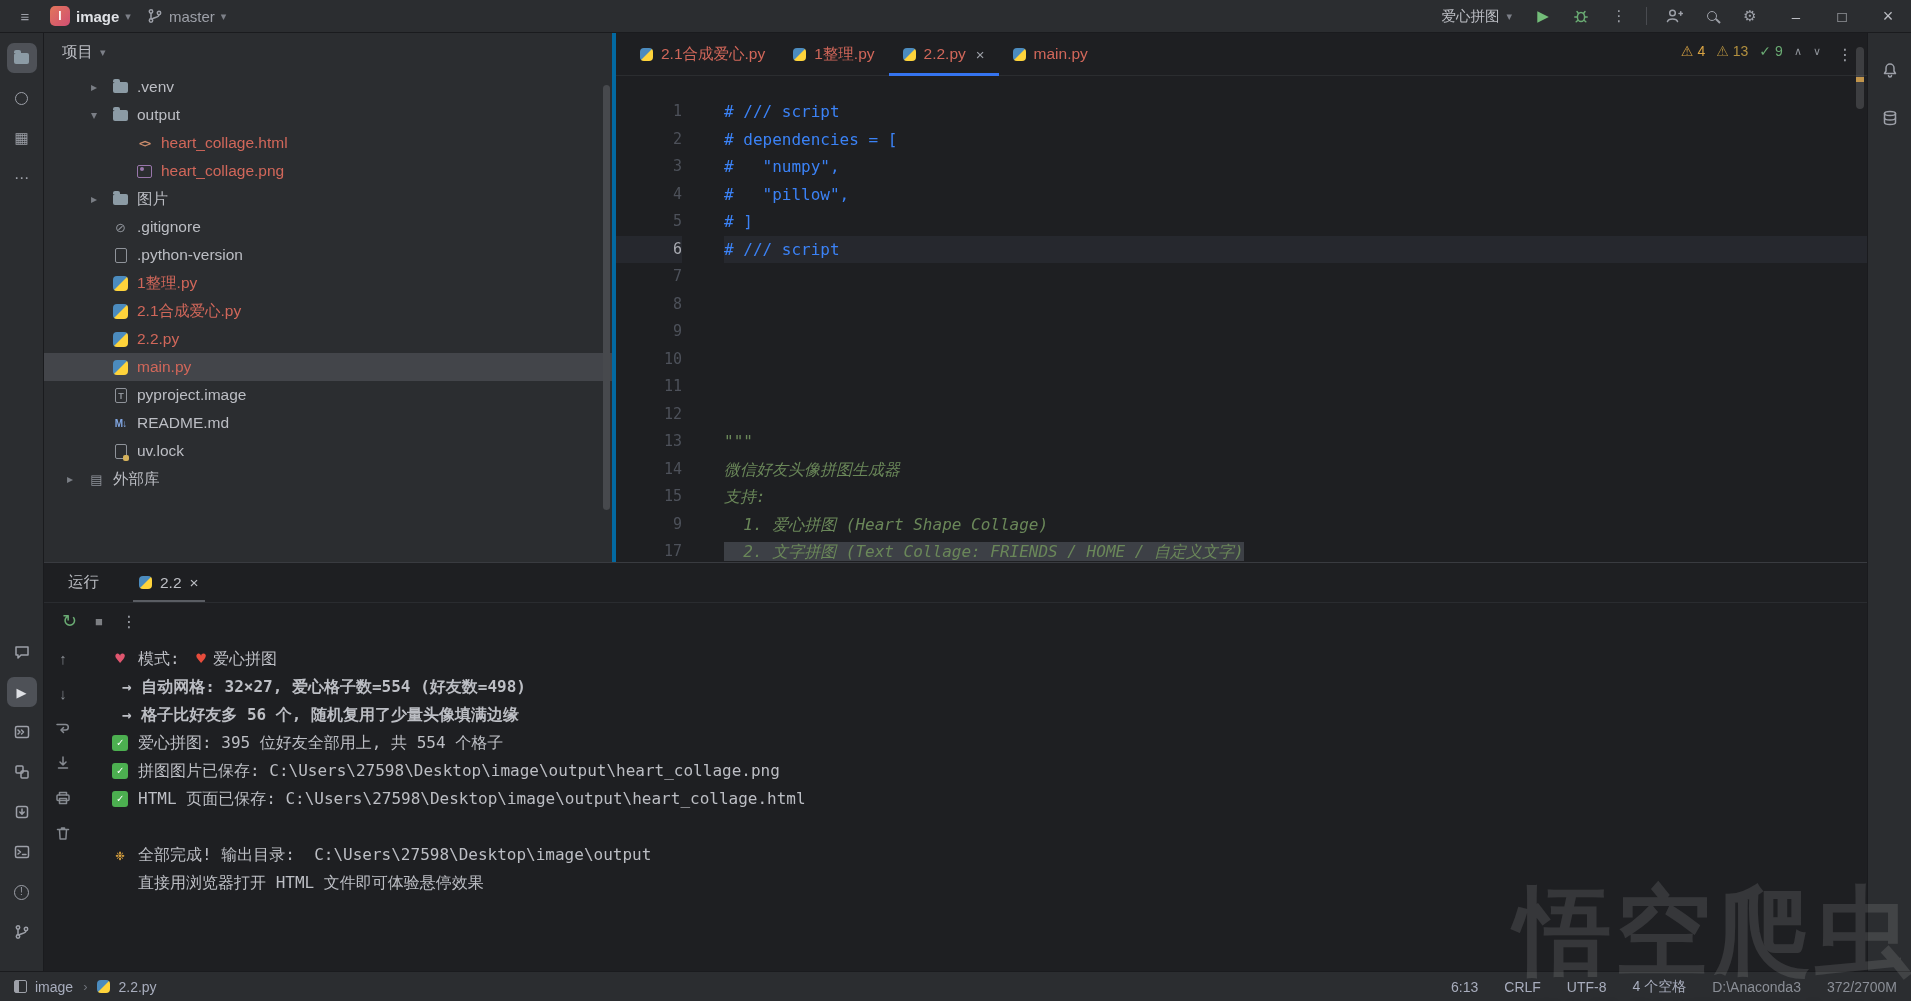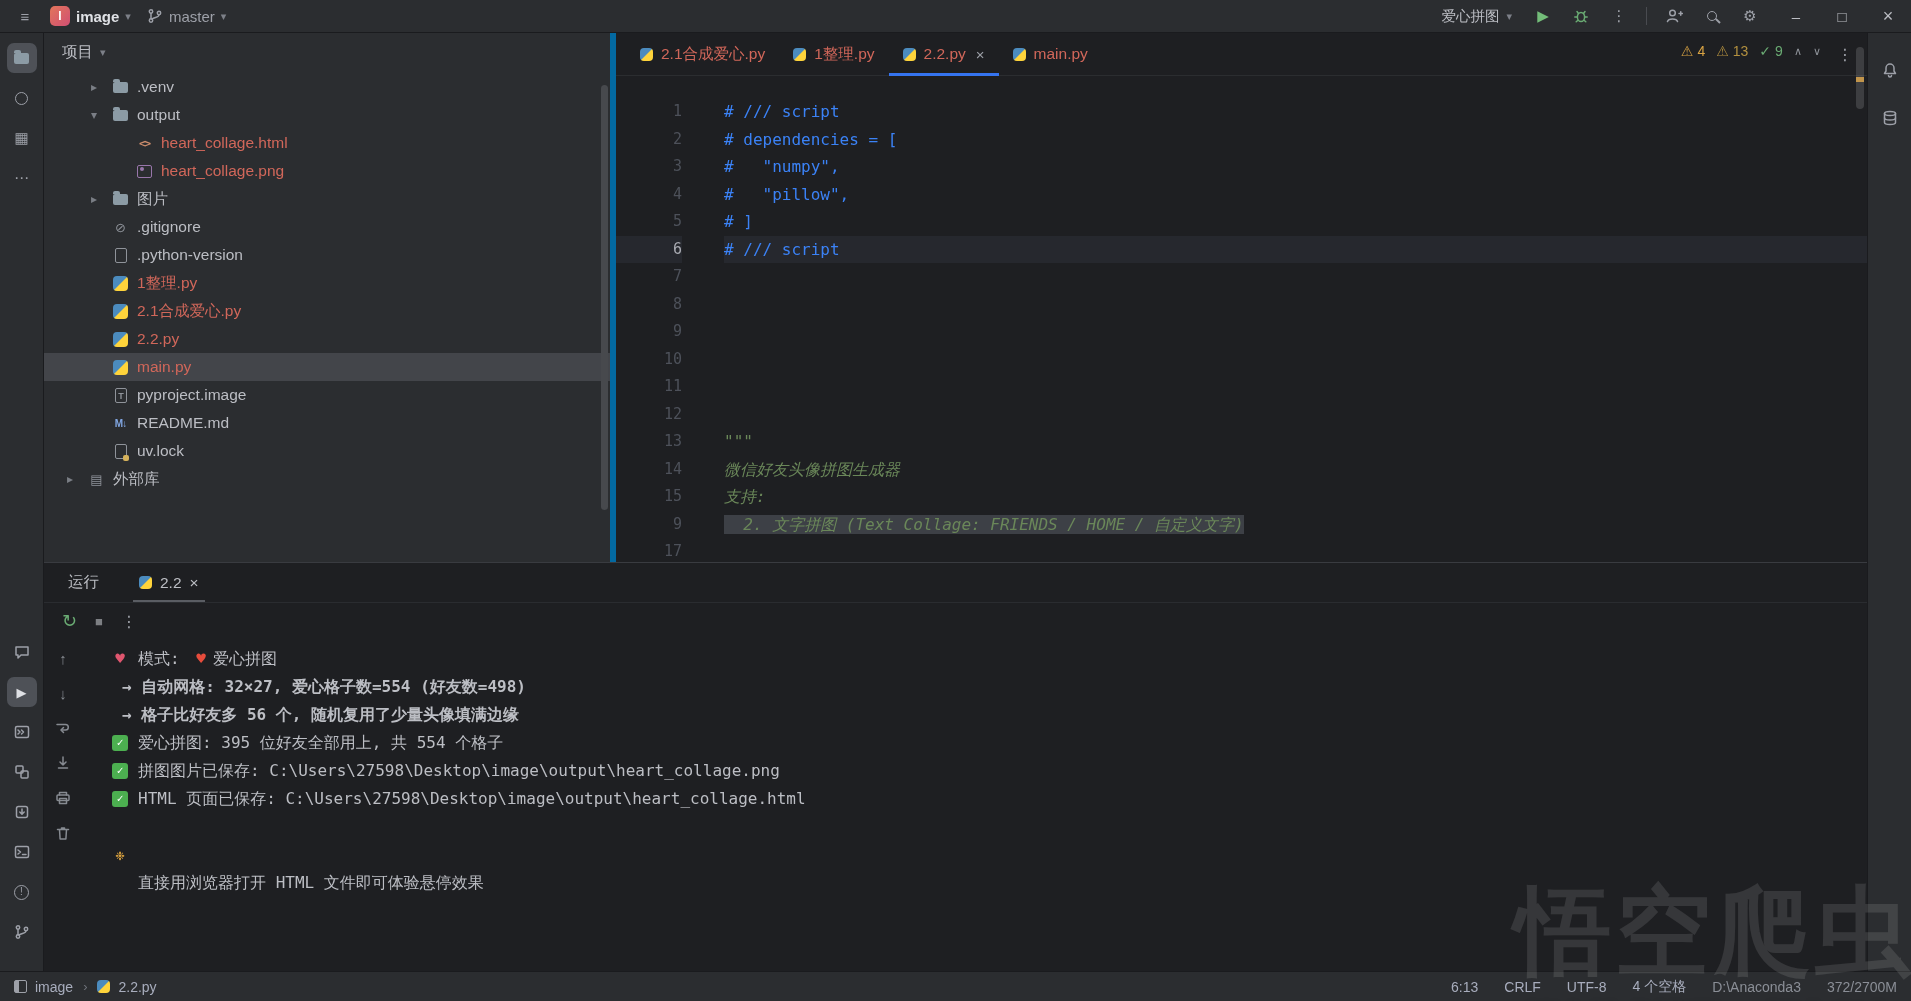--- a/index.html
+++ b/index.html
@@ -27,21 +27,21 @@
   .left-strip{flex:0 0 44px;background:#2b2d30;border-right:1px solid #1a1b1e;display:flex;flex-direction:column;align-items:center;padding-top:10px;gap:10px;}
   .strip-btn{width:30px;height:30px;border-radius:7px;display:flex;align-items:center;justify-content:center;color:#9da0a8;font-size:15px;flex:0 0 auto;}
   .strip-btn.active{background:#4e5157;color:#dfe1e5;}
   .strip-bottom{margin-top:auto;margin-bottom:24px;display:flex;flex-direction:column;gap:10px;align-items:center;}
   .right-strip{flex:0 0 44px;background:#2b2d30;border-left:1px solid #1a1b1e;display:flex;flex-direction:column;align-items:center;padding-top:22px;gap:18px;}
 
   .main-col{flex:1;display:flex;flex-direction:column;min-width:0;}
   .upper{flex:0 0 529px;display:flex;min-height:0;}
 
   
-  .project-panel{flex:0 0 572px;background:#2b2d30;border-right:6px solid #0369a1;position:relative;overflow:hidden;}
+  .project-panel{flex:0 0 572px;background:#2b2d30;border-right:4px solid #0369a1;position:relative;overflow:hidden;}
   .panel-header{height:38px;display:flex;align-items:center;gap:7px;padding-left:18px;font-size:15.5px;color:#bcbec4;}
   .tree{padding-top:2px;}
   .tree-row{height:28px;display:flex;align-items:center;gap:7px;font-size:15.5px;cursor:default;}
   .tree-row.selected{background:#43454a;}
   .t-chev{width:20px;flex:0 0 20px;text-align:center;color:#7a7e85;font-size:12px;}
   .t-sp{width:20px;flex:0 0 20px;}
   .ic{width:19px;flex:0 0 19px;display:flex;align-items:center;justify-content:center;}
   .pad-root{padding-left:16px;}
   .pad-1{padding-left:40px;}
   .pad-2{padding-left:64px;}
@@ -430,20 +430,21 @@
               <div class="code-line comment curline"><span># /// script</span></div>
               <div class="code-line"><span></span></div>
               <div class="code-line"><span></span></div>
               <div class="code-line"><span></span></div>
               <div class="code-line"><span></span></div>
               <div class="code-line"><span></span></div>
               <div class="code-line"><span></span></div>
               <div class="code-line doc"><span>"""</span></div>
               <div class="code-line doc"><span>微信好友头像拼图生成器</span></div>
               <div class="code-line doc"><span>支持:</span></div>
+              <div class="code-line doc"><span>  1. 爱心拼图 (Heart Shape Collage)</span></div>
               <div class="code-line doc band"><span>  2. 文字拼图 (Text Collage: FRIENDS / HOME / 自定义文字)</span></div>
             </div>
           </div>
 
           <div class="inspections">
             <span class="insp-item w1">
                 <span>⚠</span>
                 <span>4</span>
               </span>
             <span class="insp-item w2">
@@ -541,20 +542,21 @@
                 </span>
               <span class="c-text">HTML 页面已保存: C:\Users\27598\Desktop\image\output\heart_collage.html</span>
             </div>
             <div class="c-row c-plain">
                 <span class="c-text"></span>
               </div>
             <div class="c-row c-icon-row">
               <span class="c-ic">
                   <span class="party-ic">❉</span>
                 </span>
+              <span class="c-text">全部完成! 输出目录:  C:\Users\27598\Desktop\image\output</span>
             </div>
             <div class="c-row c-ind2">
                 <span class="c-text">直接用浏览器打开 HTML 文件即可体验悬停效果</span>
               </div>
             <div class="c-row c-plain">
                 <span class="c-text"></span>
               </div>
           </div>
         </div>
       </div>

